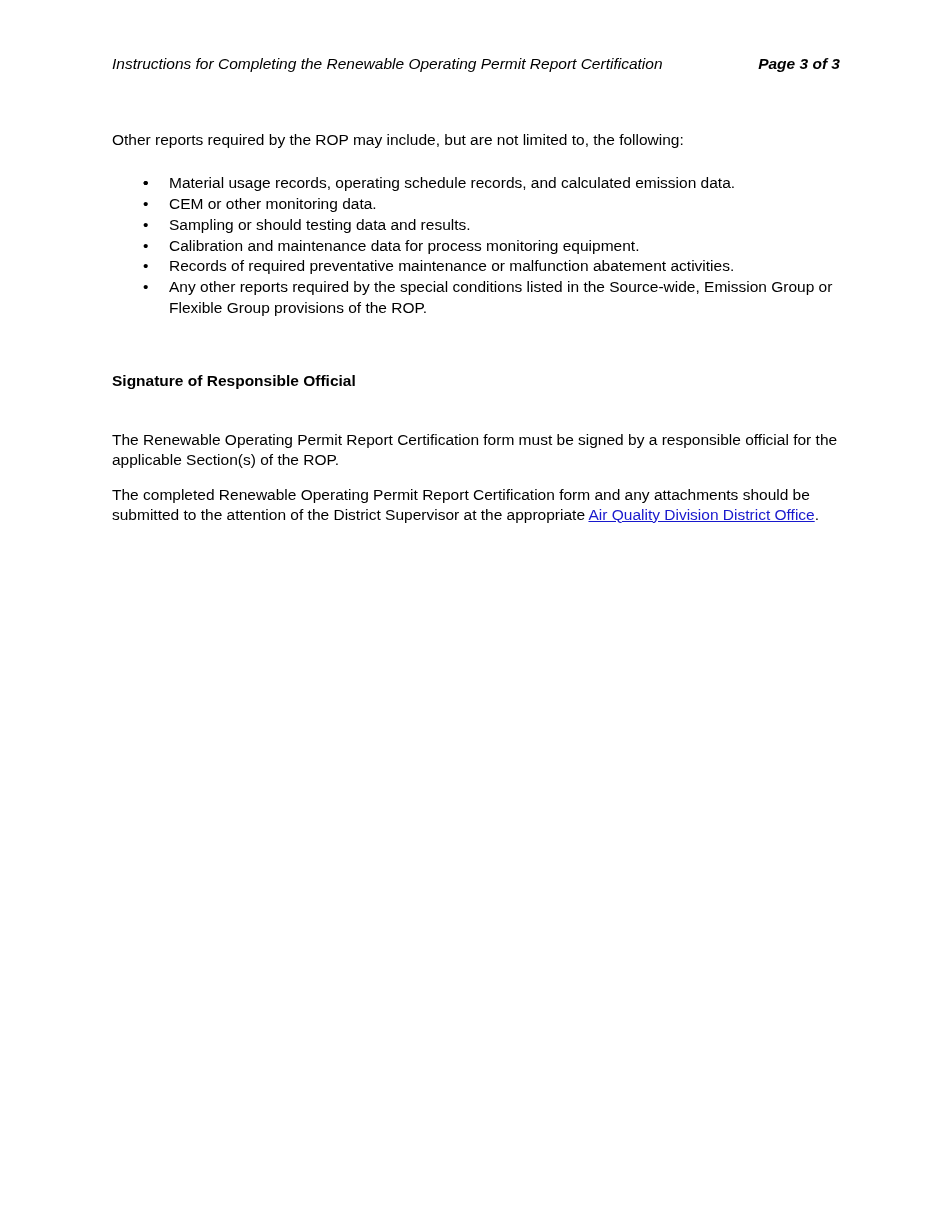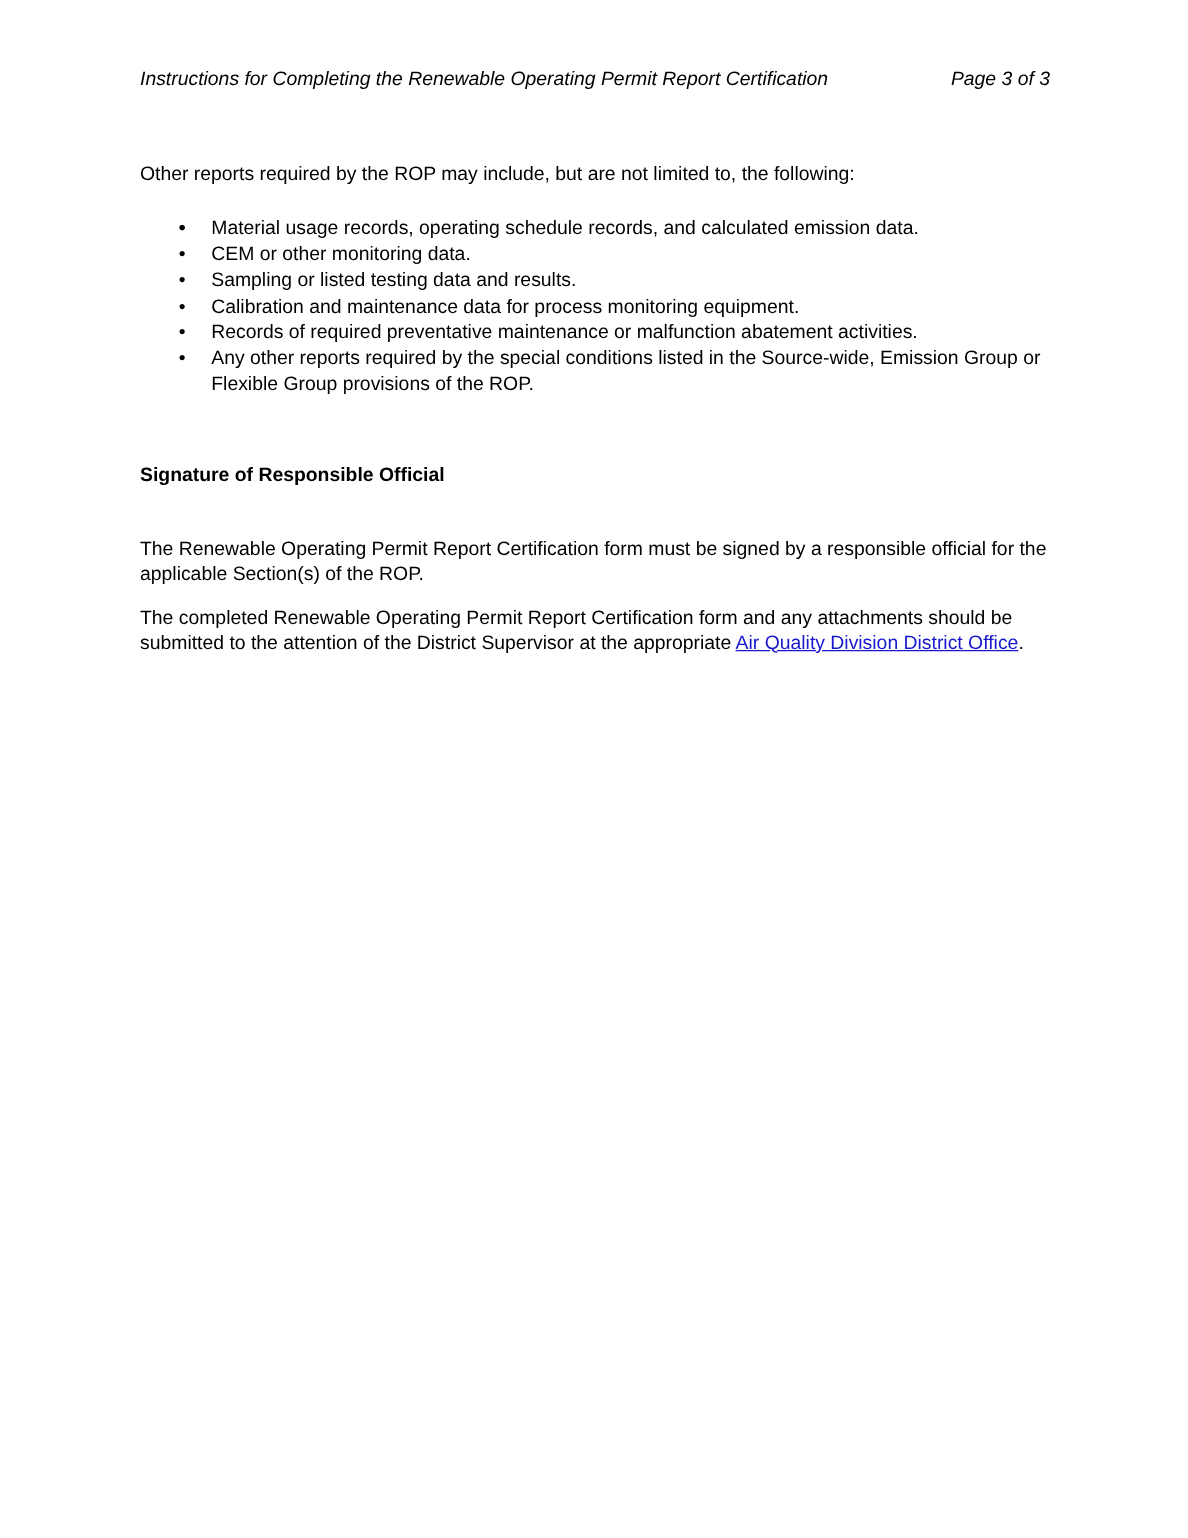--- a/index.html
+++ b/index.html
@@ -33,21 +33,21 @@
     font-style: italic;
     font-size: 15.5px;
     line-height: 1.2;
     white-space: nowrap;
   }
   .header .header-title {
     font-style: italic;
   }
   .header .header-page {
     font-style: italic;
-    font-weight: normal;
+    font-weight: bold;
     padding-left: 16px;
   }
   .content {
     position: absolute;
     top: 130px;
     left: 112px;
     width: 730px;
   }
   .para {
     font-size: 15.5px;
@@ -116,21 +116,21 @@
       <li>
         <span class="bullet-dot">•</span>
         <span>Material usage records, operating schedule records, and calculated emission data.</span>
       </li>
       <li>
         <span class="bullet-dot">•</span>
         <span>CEM or other monitoring data.</span>
       </li>
       <li>
         <span class="bullet-dot">•</span>
-        <span>Sampling or listed testing data and results.</span>
+        <span>Sampling or should testing data and results.</span>
       </li>
       <li>
         <span class="bullet-dot">•</span>
         <span>Calibration and maintenance data for process monitoring equipment.</span>
       </li>
       <li>
         <span class="bullet-dot">•</span>
         <span>Records of required preventative maintenance or malfunction abatement activities.</span>
       </li>
       <li>

